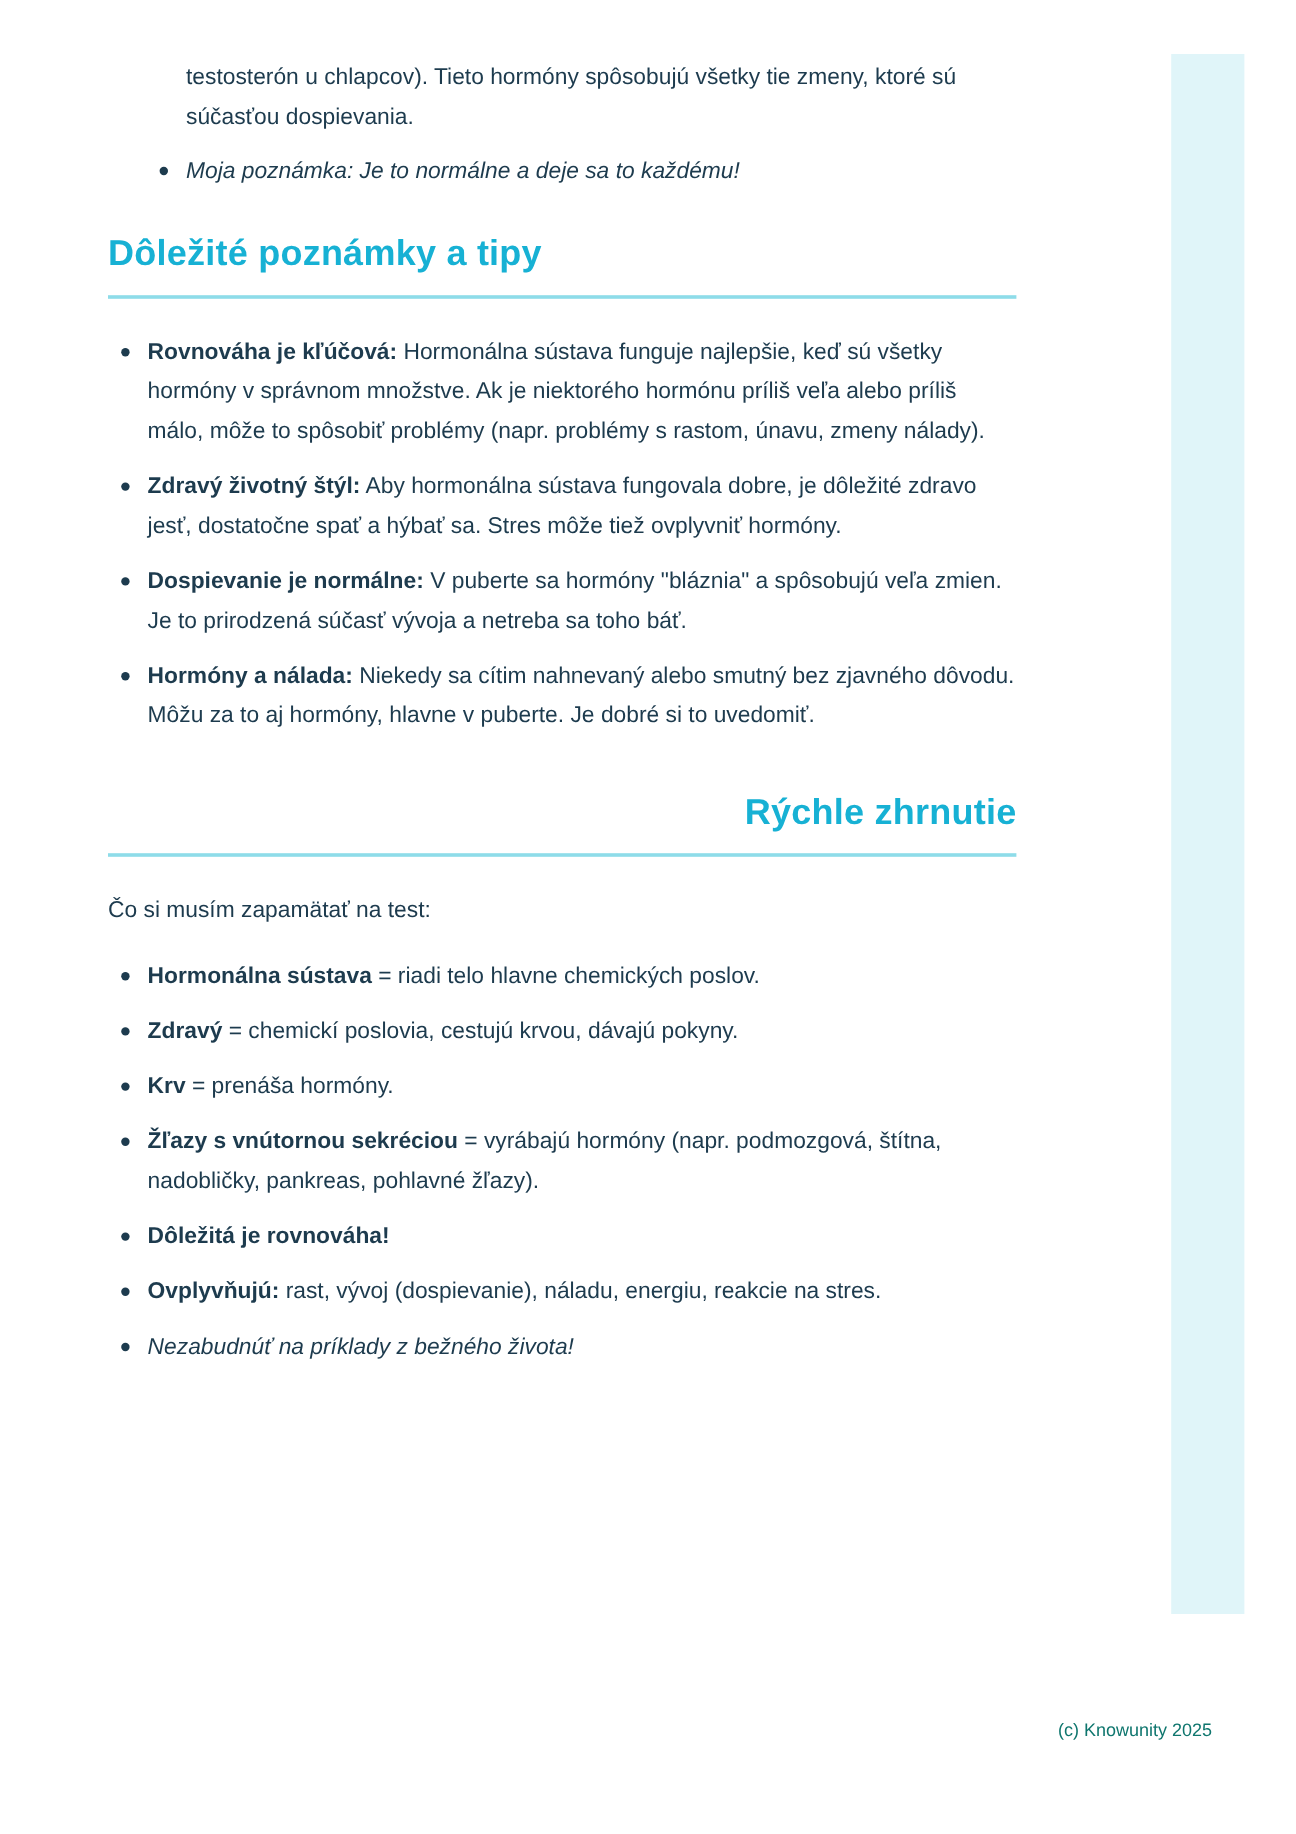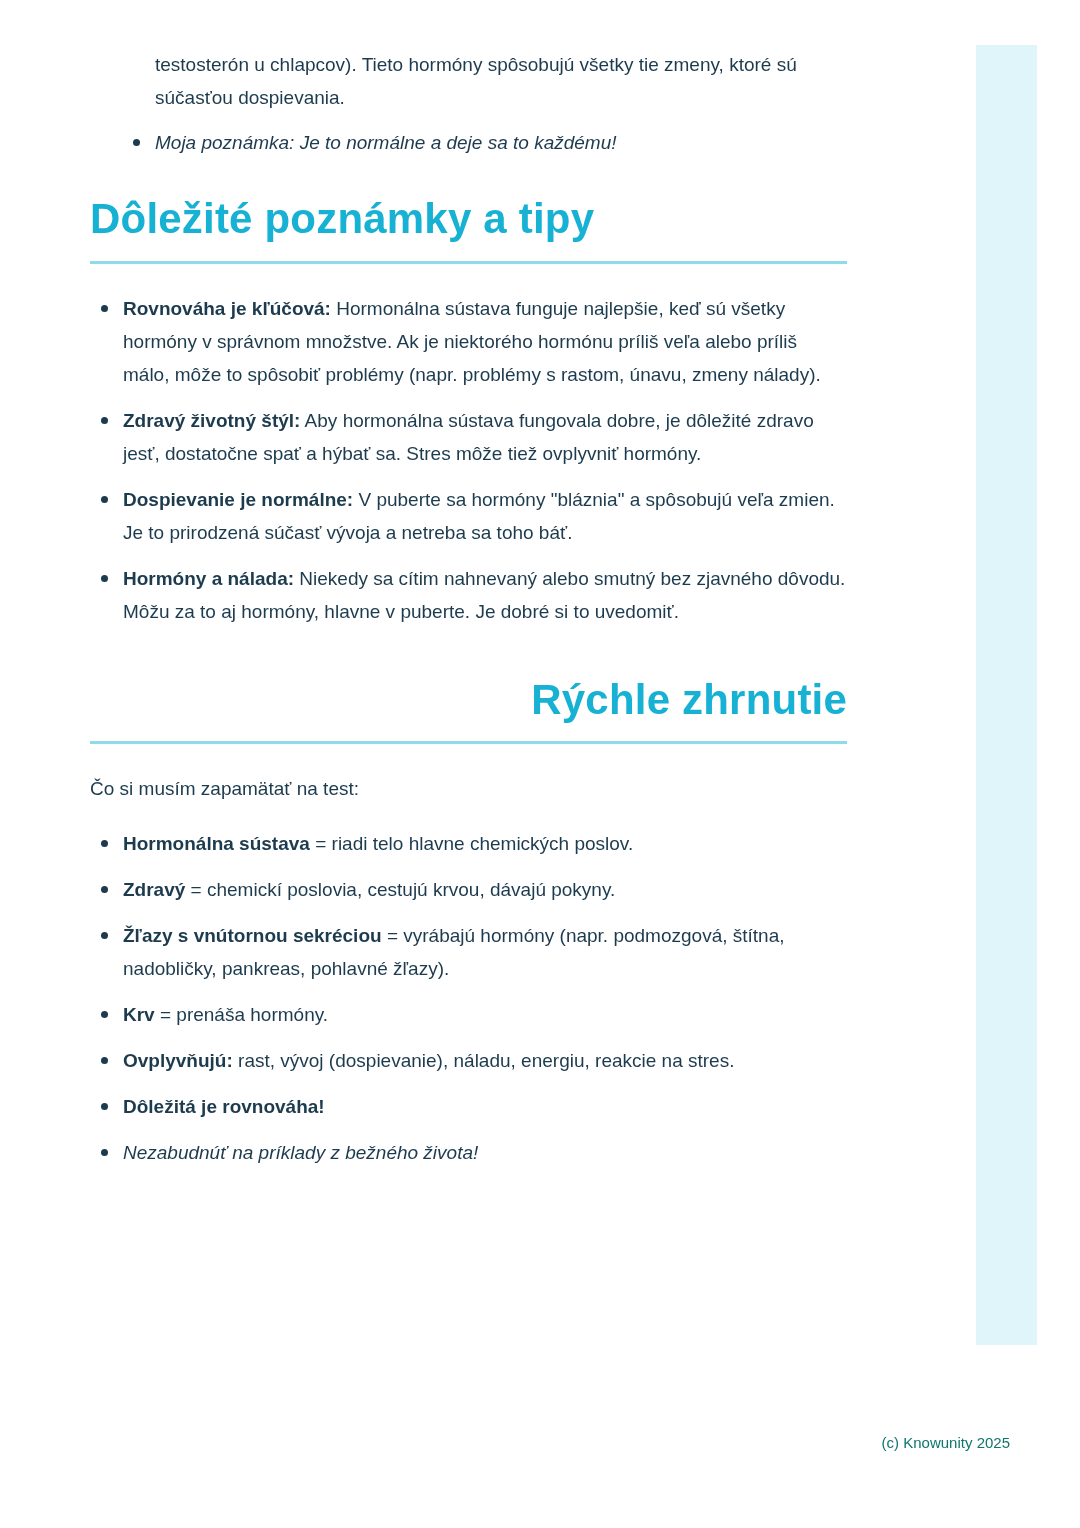--- a/index.html
+++ b/index.html
@@ -58,21 +58,21 @@
     background: #1d3b4e;
   }
 
   .note-list { margin-left: 32px; }
 
   .italic { font-style: italic; }
   .b { font-weight: 700; }
 
   .section-title {
     color: #17b1d4;
-    font-size: 42px;
+    font-size: 30px;
     line-height: 1.25;
     font-weight: 700;
     letter-spacing: 0.2px;
     margin-top: 34px;
   }
   .mt-lg { margin-top: 46px; text-align: right; }
 
   .divider {
     height: 3px;
     background: #8edce9;
@@ -118,24 +118,24 @@
     </ul>
 
     <h1 class="section-title mt-lg">Rýchle zhrnutie</h1>
     <div class="divider"></div>
 
     <p class="lead">Čo si musím zapamätať na test:</p>
 
     <ul class="bullets">
       <li><span class="b">Hormonálna sústava</span><span> = riadi telo hlavne chemických poslov.</span></li>
       <li><span class="b">Zdravý</span><span> = chemickí poslovia, cestujú krvou, dávajú pokyny.</span></li>
+      <li><span class="b">Krv</span><span> = prenáša hormóny.</span></li>
       <li><span class="b">Žľazy s vnútornou sekréciou</span><span> = vyrábajú hormóny (napr. podmozgová, štítna, nadobličky, pankreas, pohlavné žľazy).</span></li>
-      <li><span class="b">Krv</span><span> = prenáša hormóny.</span></li>
+      <li><span class="b">Dôležitá je rovnováha!</span><span></span></li>
       <li><span class="b">Ovplyvňujú:</span><span> rast, vývoj (dospievanie), náladu, energiu, reakcie na stres.</span></li>
-      <li><span class="b">Dôležitá je rovnováha!</span><span></span></li>
       <li class="italic"><span>Nezabudnúť na príklady z bežného života!</span></li>
     </ul>
 
   </div>
 
   <div class="footer">(c) Knowunity 2025</div>
 
 </div>
 
 </body></html>

